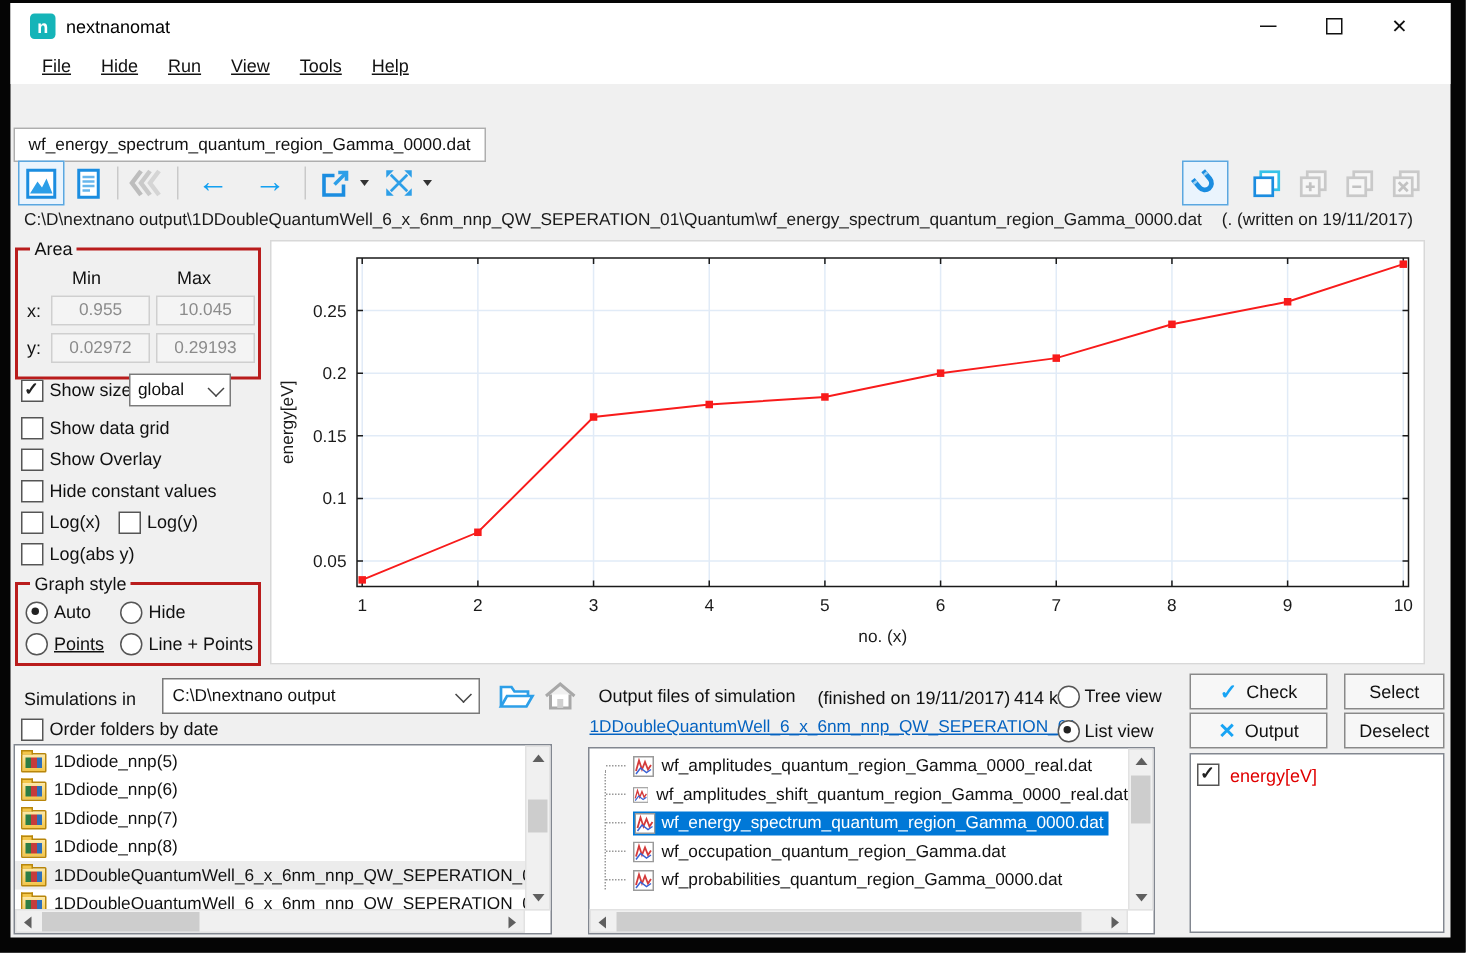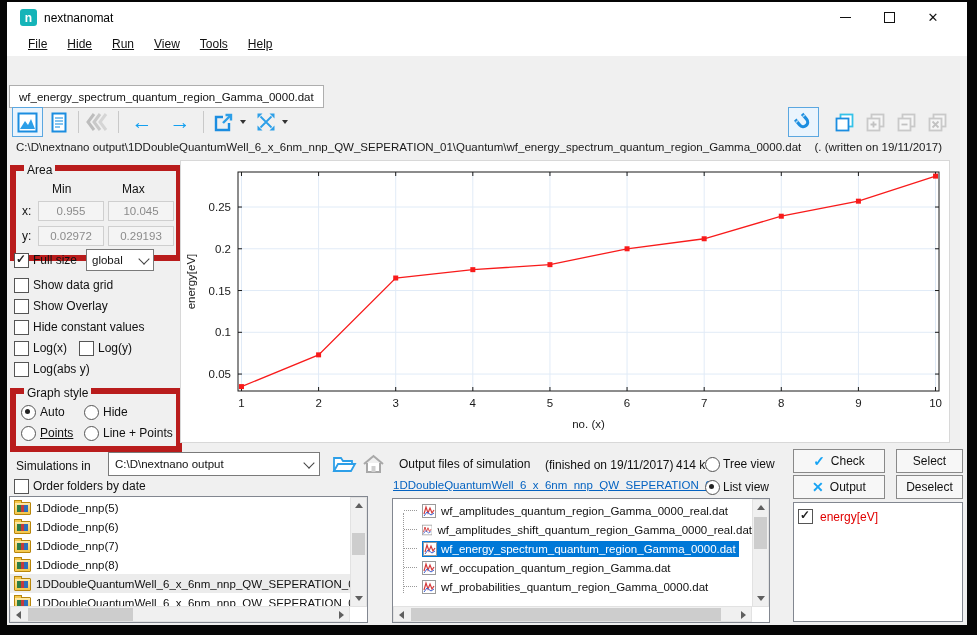--- a/index.html
+++ b/index.html
@@ -29,21 +29,21 @@
   .tbtn{width:29px;height:28px;display:flex;align-items:center;justify-content:center;border:1px solid transparent;flex:none;}
   .tbtn.on{border-color:#5ba7e0;background:#eaf4fd;}
   .tsep{width:1px;height:22px;background:#c9c9c9;margin:0 4px;flex:none;}
   .arrow-glyph{font-size:21px;font-weight:bold;color:#14a0f0;line-height:20px;}
   .tri-down{width:0;height:0;border-left:3px solid transparent;border-right:3px solid transparent;border-top:4px solid #333;margin-left:1px;flex:none;}
   .tool-right{position:absolute;right:14px;top:1px;display:flex;align-items:center;}
   
   .pathbar{position:absolute;left:16px;top:141px;font-size:11.5px;color:#1a1a1a;white-space:nowrap;}
   
   .left-panel{position:absolute;left:9px;top:160px;width:168px;height:283px;}
-  .group{position:absolute;border:6px solid #b91c1c;background:#f0f0f0;}
+  .group{position:absolute;border:2px solid #b91c1c;background:#f0f0f0;}
   .legend{position:absolute;top:-8px;left:8px;background:#f0f0f0;padding:0 3px;font-size:12px;color:#111;}
   .val-box{position:absolute;background:#f4f4f4;border:1px solid #cfcfcf;color:#8b8b8b;font-size:11.5px;text-align:center;height:18px;line-height:18px;}
   .cb{width:13px;height:13px;background:#fff;border:1px solid #555;box-sizing:content-box;position:absolute;}
   .cb.checked::after{content:"\2713";position:absolute;left:1px;top:-2px;font-size:12px;font-weight:bold;color:#222;}
   .rad{width:13px;height:13px;border:1px solid #555;border-radius:50%;background:#fff;position:absolute;}
   .rad.sel::after{content:"";position:absolute;left:3px;top:3px;width:5px;height:5px;border-radius:50%;background:#222;}
   .lbl{position:absolute;font-size:12px;color:#111;white-space:nowrap;}
   .select-box{position:absolute;background:#fff;border:1px solid #7a7a7a;display:flex;align-items:center;justify-content:space-between;padding:0 5px;font-size:11.5px;color:#111;box-sizing:border-box;}
   .chev{width:7px;height:7px;border-right:1.5px solid #444;border-bottom:1.5px solid #444;transform:rotate(45deg);margin-top:-3px;flex:none;}
   
@@ -213,21 +213,21 @@
       <span class="lbl" style="left:106px;top:11px;">Max</span>
       <span class="lbl" style="left:6px;top:33px;">x:</span>
       <div class="val-box" style="left:22px;top:30px;width:64px;">0.955</div>
       <div class="val-box" style="left:92px;top:30px;width:64px;">10.045</div>
       <span class="lbl" style="left:6px;top:58px;">y:</span>
       <div class="val-box" style="left:22px;top:55px;width:64px;">0.02972</div>
       <div class="val-box" style="left:92px;top:55px;width:64px;">0.29193</div>
     </div>
 
     <span class="cb checked" style="left:5px;top:93px;"></span>
-    <span class="lbl" style="left:24px;top:93px;">Full size</span>
+    <span class="lbl" style="left:24px;top:93px;">Show size</span>
     <div class="select-box" style="left:77px;top:89px;width:68px;height:22px;">
       <span>global</span>
       <span class="chev"></span>
     </div>
 
     <span class="cb" style="left:5px;top:118px;"></span>
     <span class="lbl" style="left:24px;top:118px;">Show data grid</span>
     <span class="cb" style="left:5px;top:139px;"></span>
     <span class="lbl" style="left:24px;top:139px;">Show Overlay</span>
     <span class="cb" style="left:5px;top:160px;"></span>

